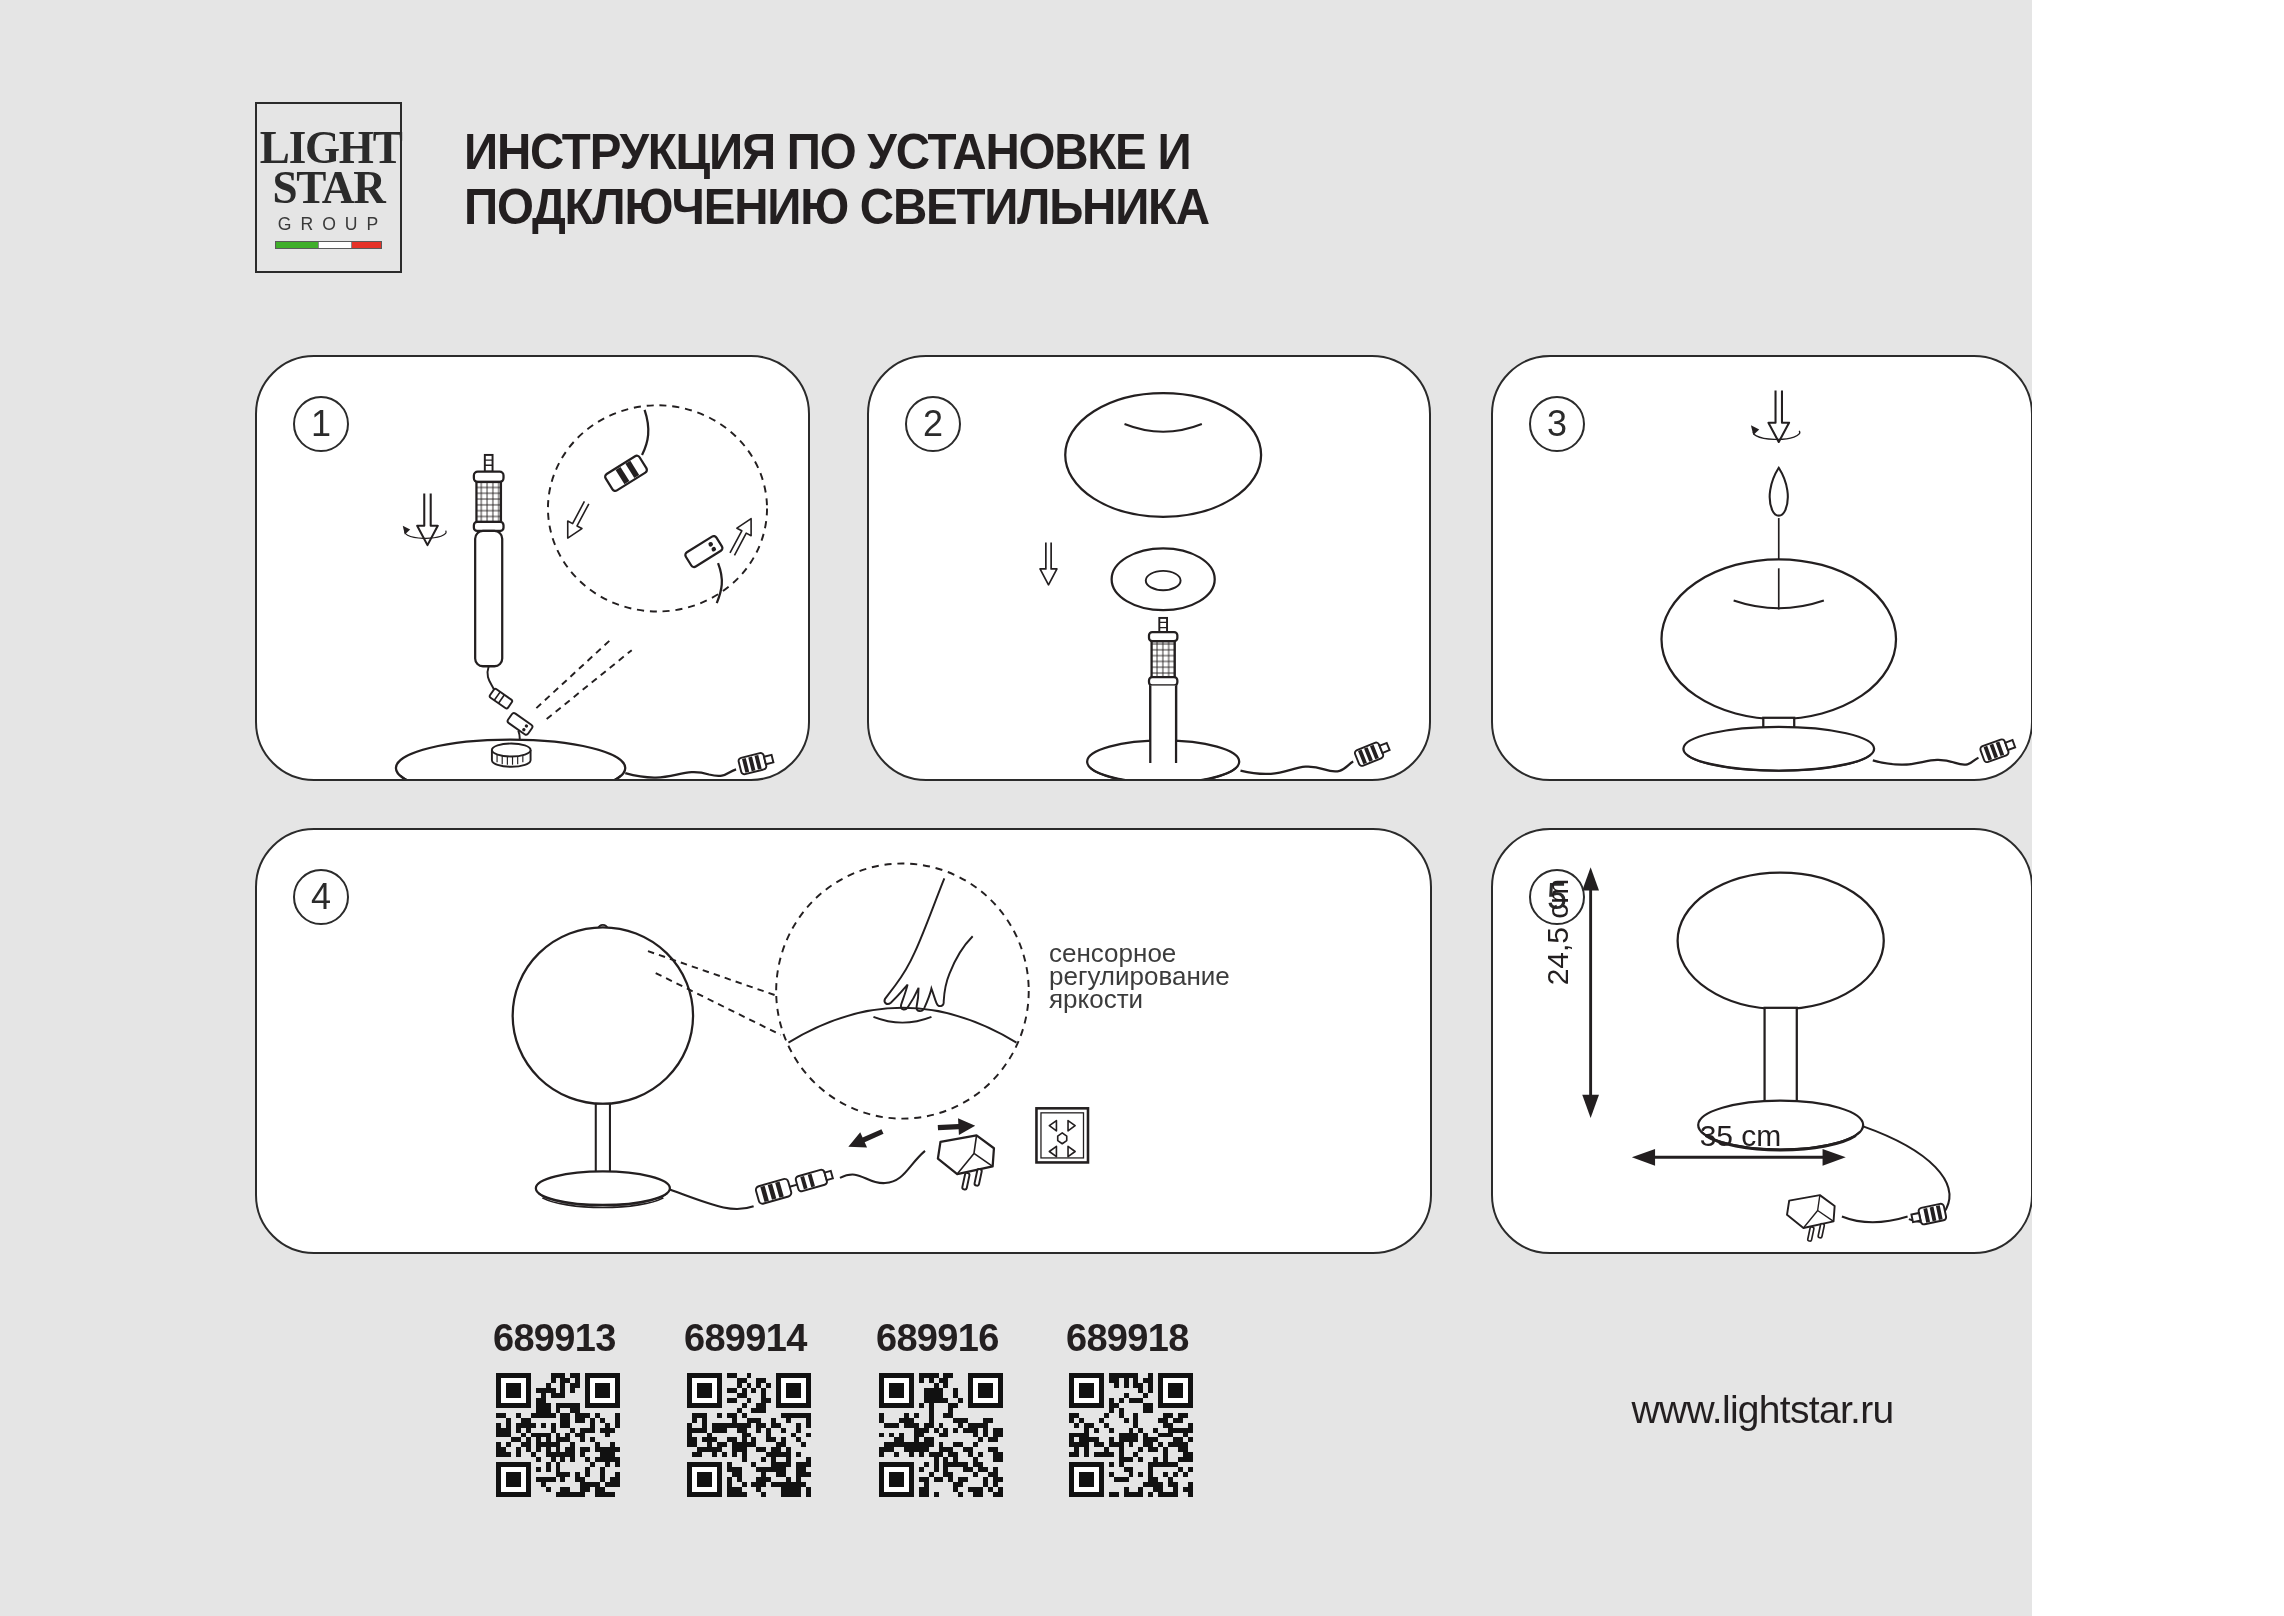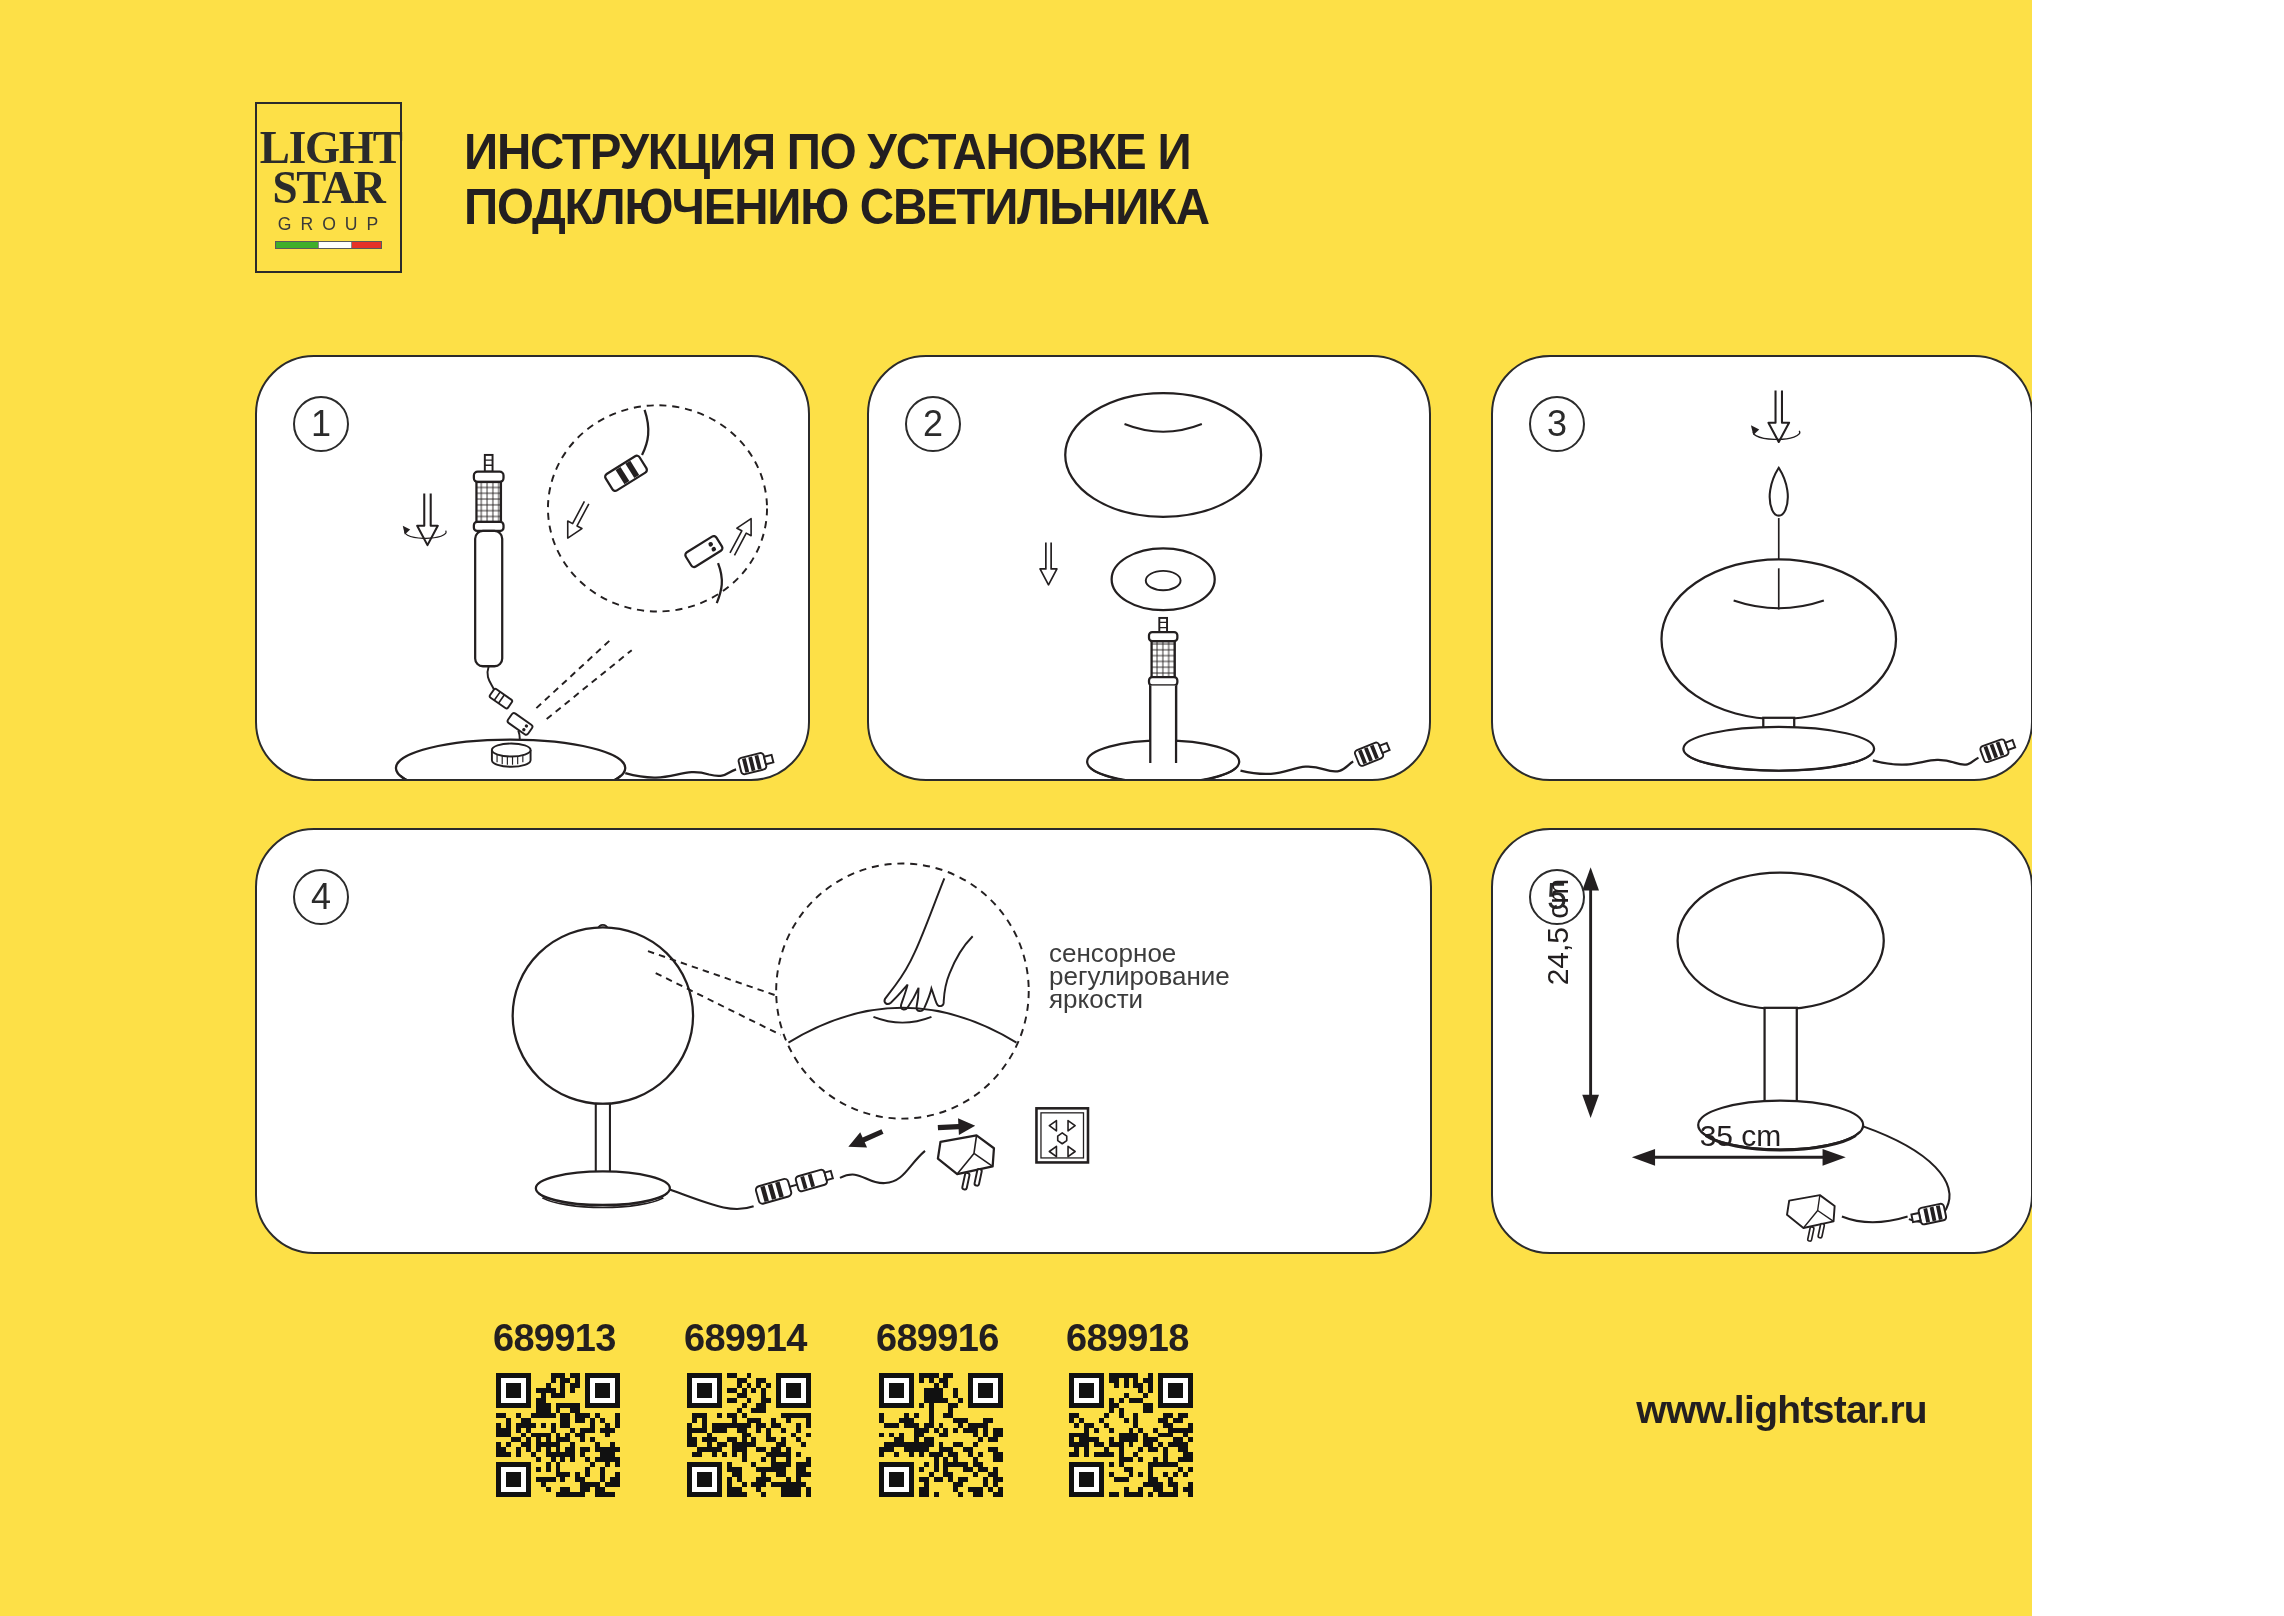--- a/index.html
+++ b/index.html
@@ -1,17 +1,17 @@
 <!DOCTYPE html>
 <html style="font-size:10.4px"><head>
 <meta charset="utf-8">
 <style>
   html,body{margin:0;padding:0;background:#ffffff;}
   .page{
-    position:relative;width:2032px;height:1616px;background:#fde047;
+    position:relative;width:2032px;height:1616px;background:#e5e5e5;
     font-family:"Liberation Sans", sans-serif;color:#231f20;overflow:hidden;
   }
   
   .logo-box{
     position:absolute;left:255px;top:102px;width:147px;height:171px;
     border:2px solid #2b2b2b;box-sizing:border-box;text-align:center;
   }
   .logo-light,.logo-star{
     font-family:"Liberation Serif", serif;font-weight:bold;font-size:47px;
     line-height:40px;letter-spacing:-1.3px;color:#2b2b2b;transform:scaleX(0.96);
@@ -63,22 +63,22 @@
   .dim-width{
     position:absolute;left:189px;top:289px;width:117px;text-align:center;
     font-size:30px;color:#231f20;
   }
   
   .article{position:absolute;top:1317px;width:130px;text-align:left;}
   .article-0{left:493px;} .article-1{left:684px;} .article-2{left:876px;} .article-3{left:1066px;}
   .article-code{font-size:38px;font-weight:bold;letter-spacing:-0.7px;}
   .qr{width:124px;height:124px;display:block;margin:13px auto 0;}
   .website{
-    position:absolute;left:1598px;top:1388px;width:329px;text-align:right;
-    font-size:39px;font-weight:bold;letter-spacing:-0.7px;
+    position:absolute;left:1598px;top:1388px;width:329px;text-align:center;
+    font-size:39px;font-weight:normal;letter-spacing:-0.7px;
   }
   .hidden-defs{position:absolute;width:0;height:0;overflow:hidden;}
 </style>
 </head>
 <body>
 
 <svg class="hidden-defs" aria-hidden="true">
   <defs>
     <path id="g-openarrow" d="M-5 0 L-5 50 L-16 50 L0 80 L16 50 L5 50 L5 0" fill="#ffffff" stroke="#231f20" stroke-width="3.2" stroke-linejoin="round"></path>
     <g id="g-rot">

